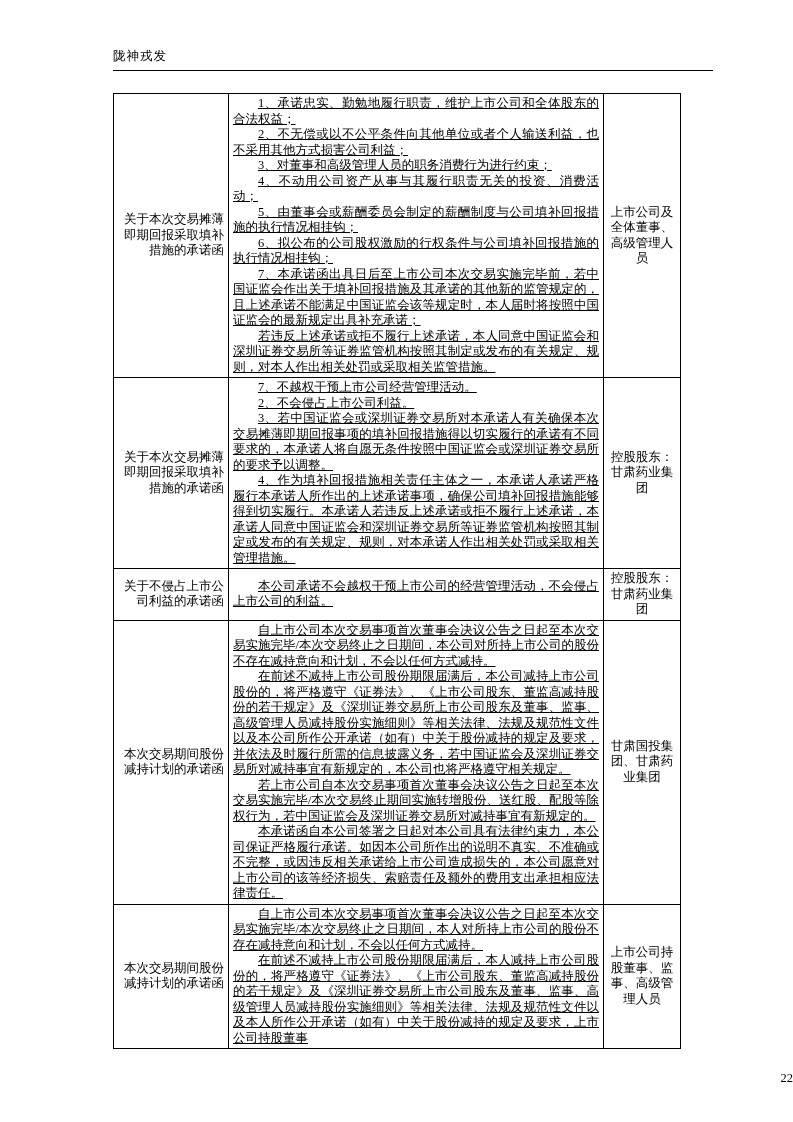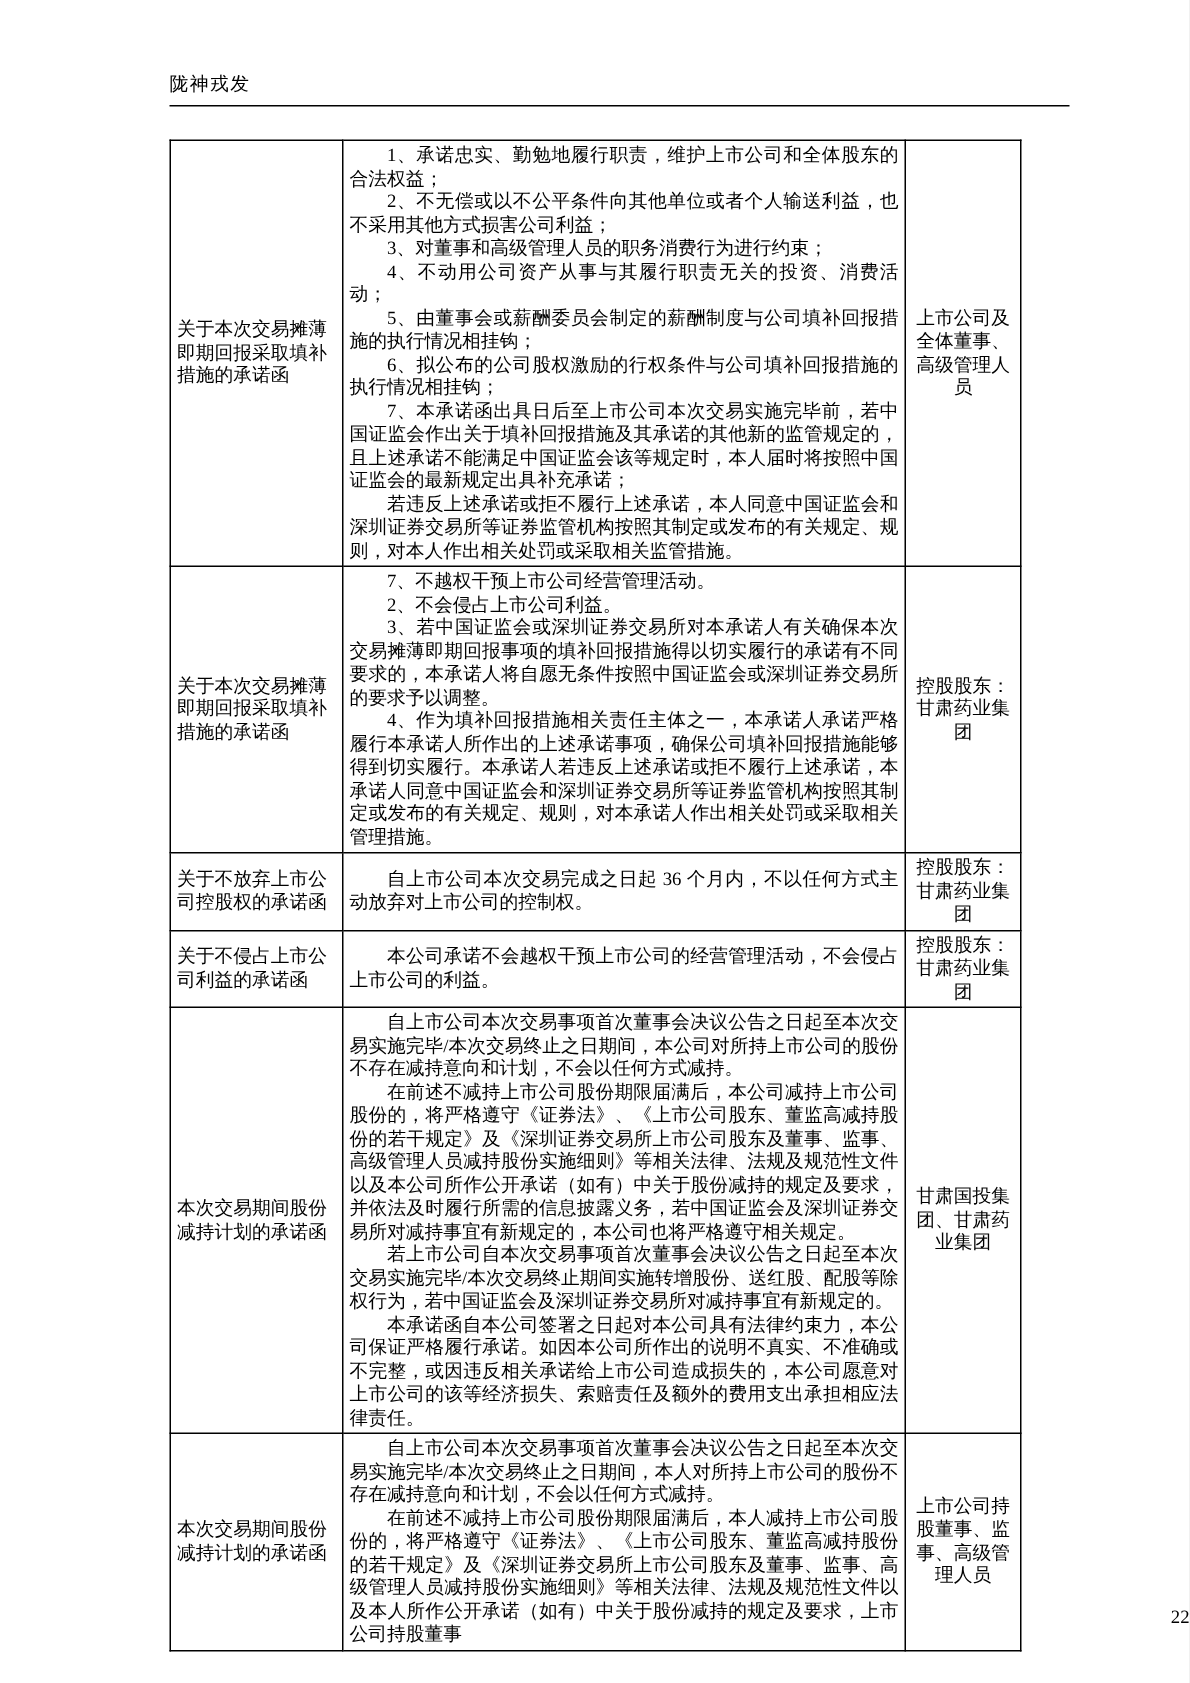--- a/index.html
+++ b/index.html
@@ -41,24 +41,25 @@
   }
   table.commitments td {
     border: 1px solid #000;
     vertical-align: middle;
     padding: 2px 4px;
     box-sizing: border-box;
     line-height: 15.5px;
   }
   td.col-title {
     width: 115px;
-    text-align: left;
+    text-align: right;
   }
   td.col-content {
     width: 375px;
+    text-decoration: underline;
   }
   td.col-party {
     width: 77px;
     text-align: center;
   }
   .para {
     margin: 0;
     text-indent: 2em;
     text-align: justify;
     line-height: 15.5px;
@@ -101,27 +102,20 @@
           <td class="col-title">关于本次交易摊薄即期回报采取填补措施的承诺函</td>
           <td class="col-content">
             <p class="para">7、不越权干预上市公司经营管理活动。</p>
             <p class="para">2、不会侵占上市公司利益。</p>
             <p class="para">3、若中国证监会或深圳证券交易所对本承诺人有关确保本次交易摊薄即期回报事项的填补回报措施得以切实履行的承诺有不同要求的，本承诺人将自愿无条件按照中国证监会或深圳证券交易所的要求予以调整。</p>
             <p class="para">4、作为填补回报措施相关责任主体之一，本承诺人承诺严格履行本承诺人所作出的上述承诺事项，确保公司填补回报措施能够得到切实履行。本承诺人若违反上述承诺或拒不履行上述承诺，本承诺人同意中国证监会和深圳证券交易所等证券监管机构按照其制定或发布的有关规定、规则，对本承诺人作出相关处罚或采取相关管理措施。</p>
           </td>
           <td class="col-party">控股股东：甘肃药业集团</td>
         </tr>
         <tr>
-          <td class="col-title">关于不放弃上市公司控股权的承诺函</td>
-          <td class="col-content">
-            <p class="para">自上市公司本次交易完成之日起 36 个月内，不以任何方式主动放弃对上市公司的控制权。</p>
-          </td>
-          <td class="col-party">控股股东：甘肃药业集团</td>
-        </tr>
-        <tr>
           <td class="col-title">关于不侵占上市公司利益的承诺函</td>
           <td class="col-content">
             <p class="para">本公司承诺不会越权干预上市公司的经营管理活动，不会侵占上市公司的利益。</p>
           </td>
           <td class="col-party">控股股东：甘肃药业集团</td>
         </tr>
         <tr>
           <td class="col-title">本次交易期间股份减持计划的承诺函</td>
           <td class="col-content">
             <p class="para">自上市公司本次交易事项首次董事会决议公告之日起至本次交易实施完毕/本次交易终止之日期间，本公司对所持上市公司的股份不存在减持意向和计划，不会以任何方式减持。</p>

